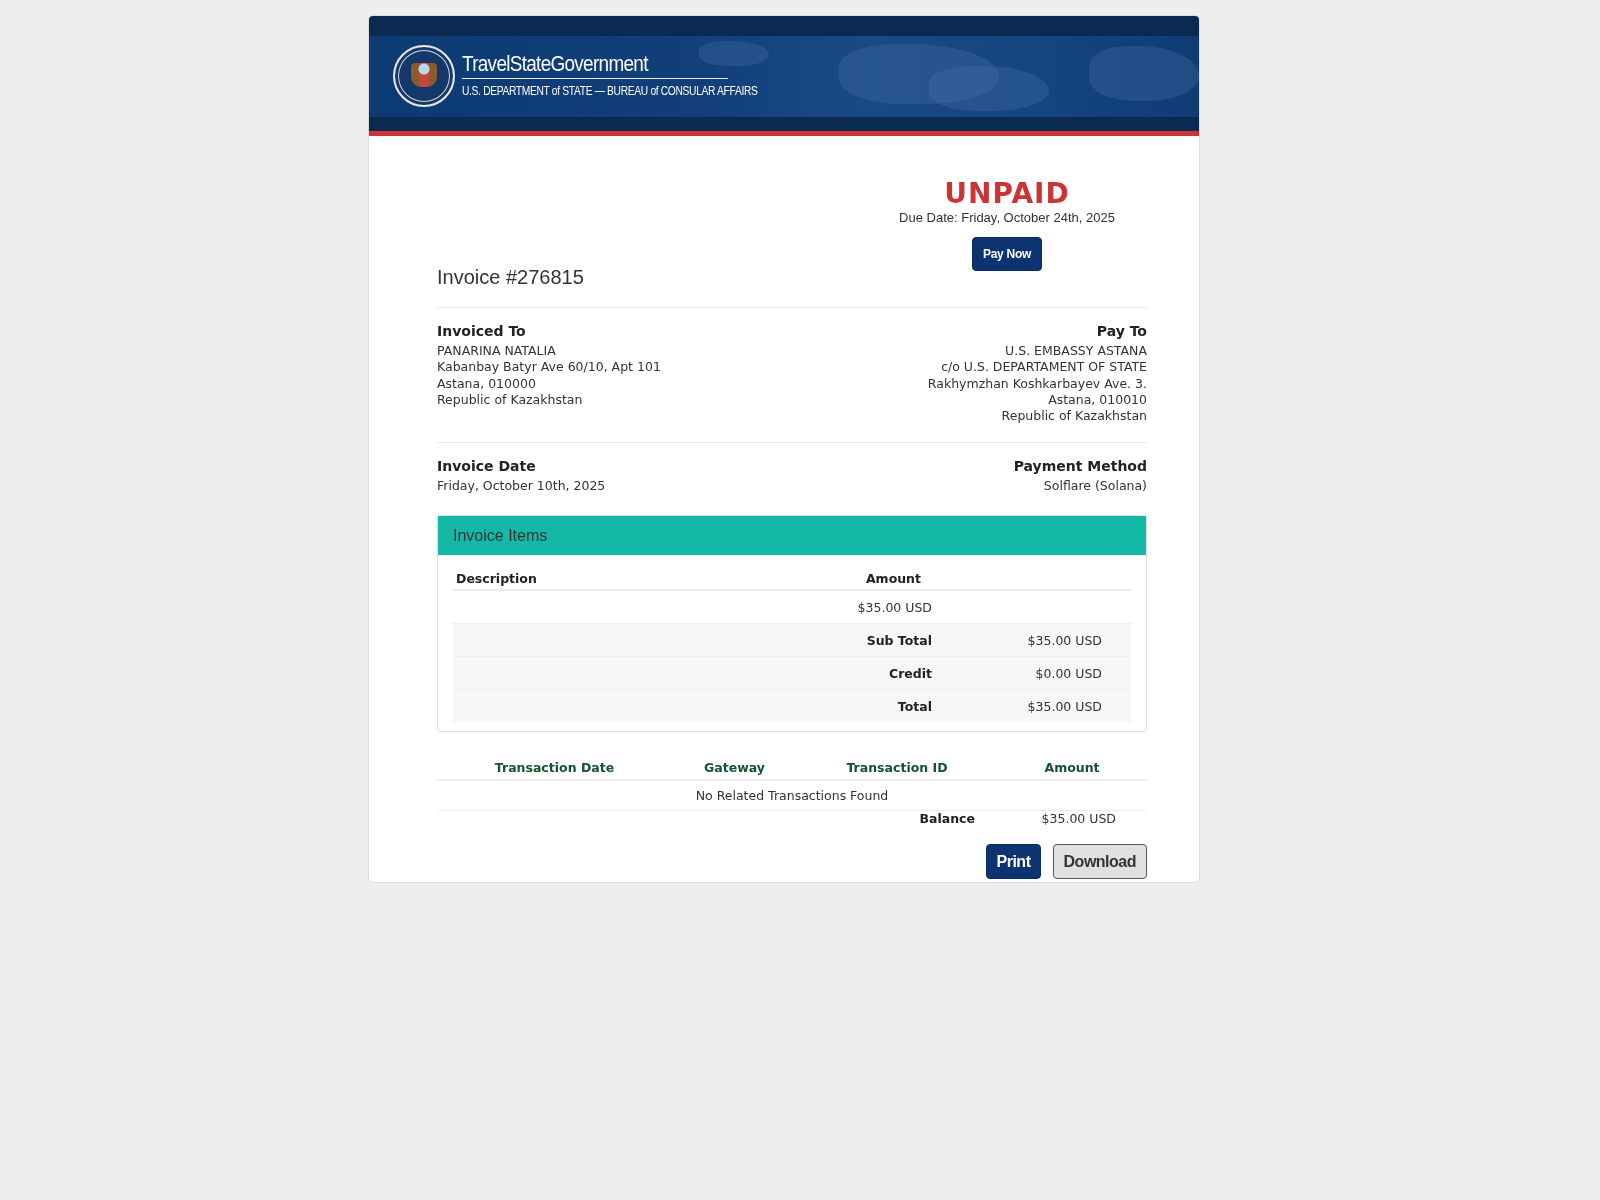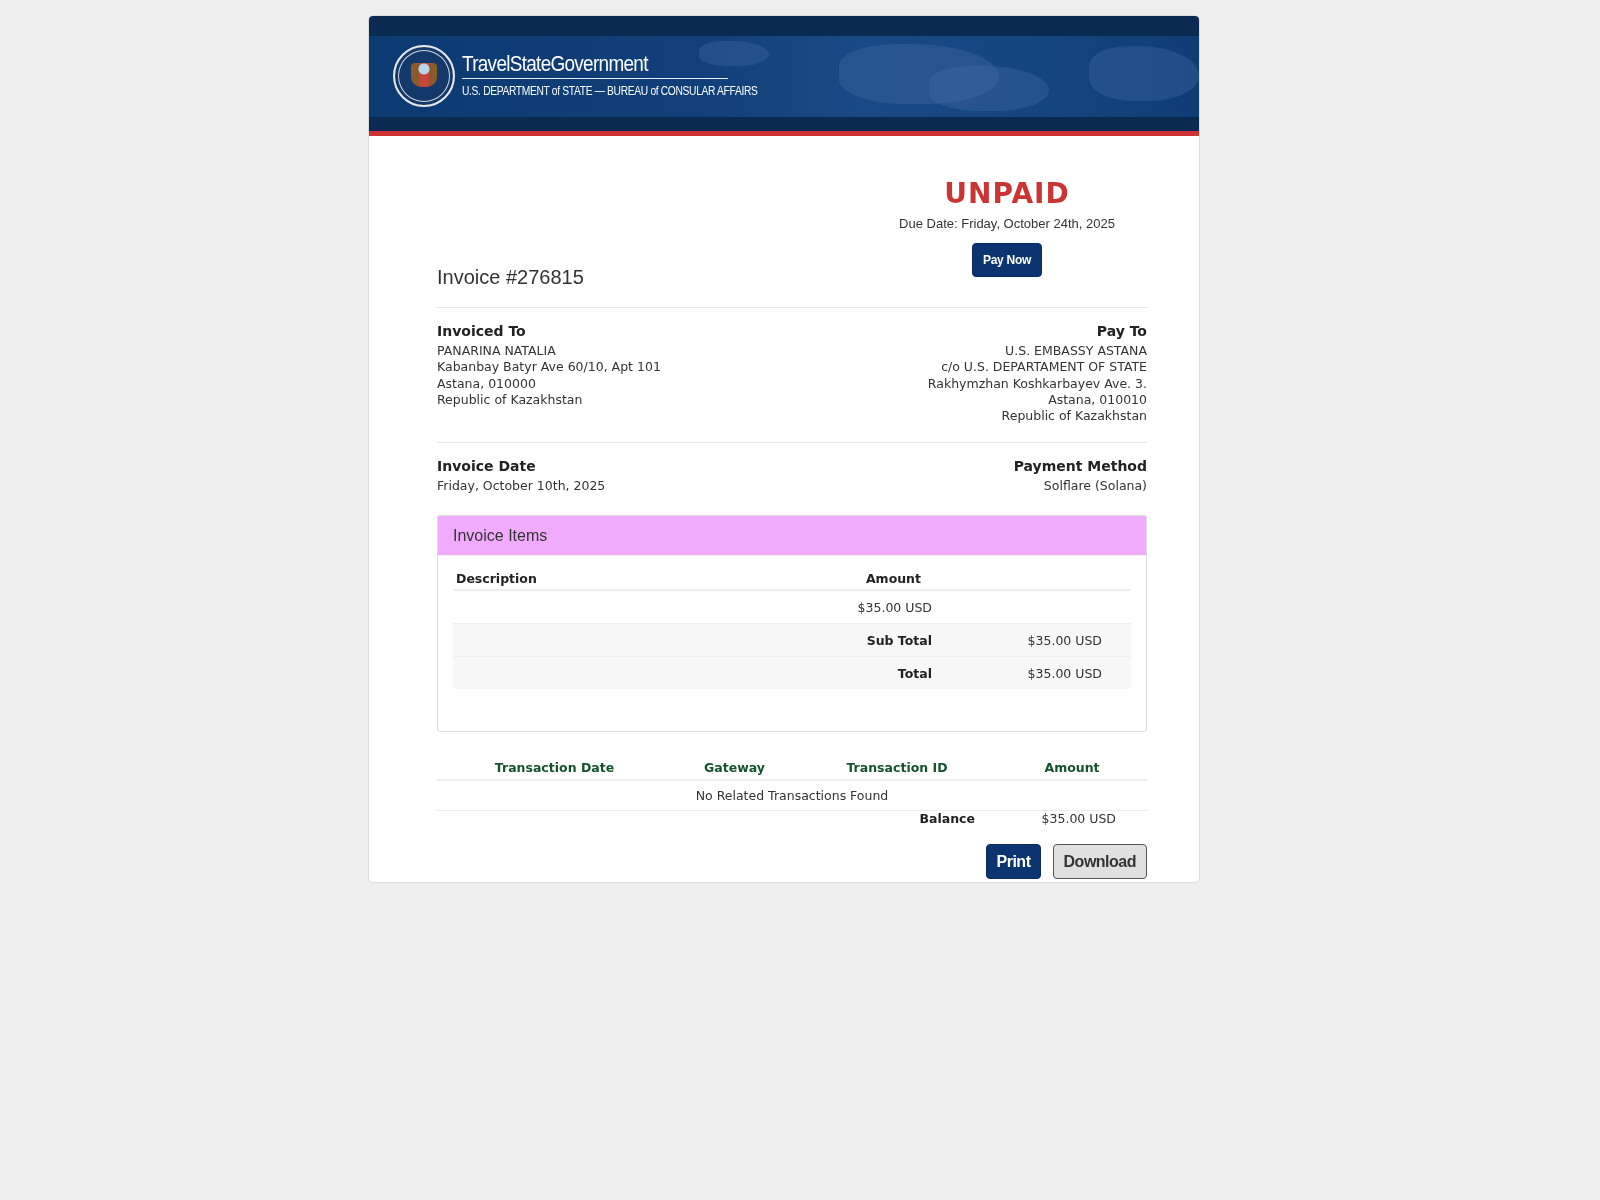--- a/index.html
+++ b/index.html
@@ -67,42 +67,42 @@
   .content { position: absolute; left: 68px; top: 140px; width: 710px; }
   .status-block {
     position: absolute; left: 460px; top: 0; width: 220px; text-align: center;
   }
   .status-unpaid {
     margin-top: 21px;
     font-family: "DejaVu Sans", sans-serif; font-weight: bold;
     color: #cc3333; font-size: 28px; letter-spacing: 1px;
   }
   .due-date {
-    margin-top: 6px; font-family: "Liberation Sans", sans-serif; font-size: 13px; color: #333; white-space: nowrap;
+    font-family: "Liberation Sans", sans-serif; font-size: 13px; color: #333; white-space: nowrap;
   }
   .pay-now {
     display: inline-block; margin-top: 12px;
     background: #0c3470; color: #fff; border: 1px solid #0a2b5c; border-radius: 4px;
     font-family: "Liberation Sans", sans-serif; font-weight: bold; font-size: 12px;
     padding: 9px 10px; letter-spacing: -0.3px;
   }
   .invoice-title {
     position: absolute; left: 0; top: 110px;
     font-family: "Liberation Sans", sans-serif; font-size: 20px; color: #333;
   }
   .hr { position: absolute; left: 0; width: 710px; height: 1px; background: #e6e6e6; }
   .addr { position: absolute; font-size: 12.5px; line-height: 16.2px; color: #333; }
   .addr h4 { margin: 0 0 4px 0; font-size: 14px; font-weight: bold; color: #222; }
   .addr.right { text-align: right; right: 0; }
   .panel {
     position: absolute; left: 0; top: 359px; width: 708px; height: 215px;
     border: 1px solid #dddddd; border-radius: 3px; background: #fff;
   }
   .panel-head {
-    height: 39px; background: #f0abfc; border-bottom: 1px solid #f0f0f0;
+    height: 39px; background: #14b8a6; border-bottom: 1px solid #f0f0f0;
     font-family: "Liberation Sans", sans-serif; font-size: 16px; color: #333;
     line-height: 39px; padding-left: 15px;
   }
   table { border-collapse: collapse; font-size: 12.5px; color: #333; }
   .items-table { position: absolute; left: 15px; top: 52px; width: 678px; }
   .items-table th { font-weight: bold; text-align: left; height: 21px; border-bottom: 2px solid #eee; padding: 0 3px; color: #222; }
   .items-table td { height: 30px; border-top: 1px solid #eee; }
   .items-table tr.sum td { background: #f7f7f7; }
   .items-table .lbl { text-align: right; font-weight: bold; color: #222; padding-right: 0; }
   .items-table .val { text-align: right; padding-right: 29px; }
@@ -196,20 +196,25 @@
         <tbody>
           <tr>
             <td></td>
             <td style="text-align:right;padding-right:29px;">$35.00 USD</td>
             <td></td>
           </tr>
           <tr class="sum">
             <td></td>
             <td class="lbl" style="padding-right:29px;">Sub Total</td>
             <td class="val">$35.00 USD</td>
+          </tr>
+          <tr class="sum">
+            <td></td>
+            <td class="lbl" style="padding-right:29px;">Credit</td>
+            <td class="val">$0.00 USD</td>
           </tr>
           <tr class="sum">
             <td></td>
             <td class="lbl" style="padding-right:29px;">Total</td>
             <td class="val">$35.00 USD</td>
           </tr>
         </tbody>
       </table>
     </div>
 

